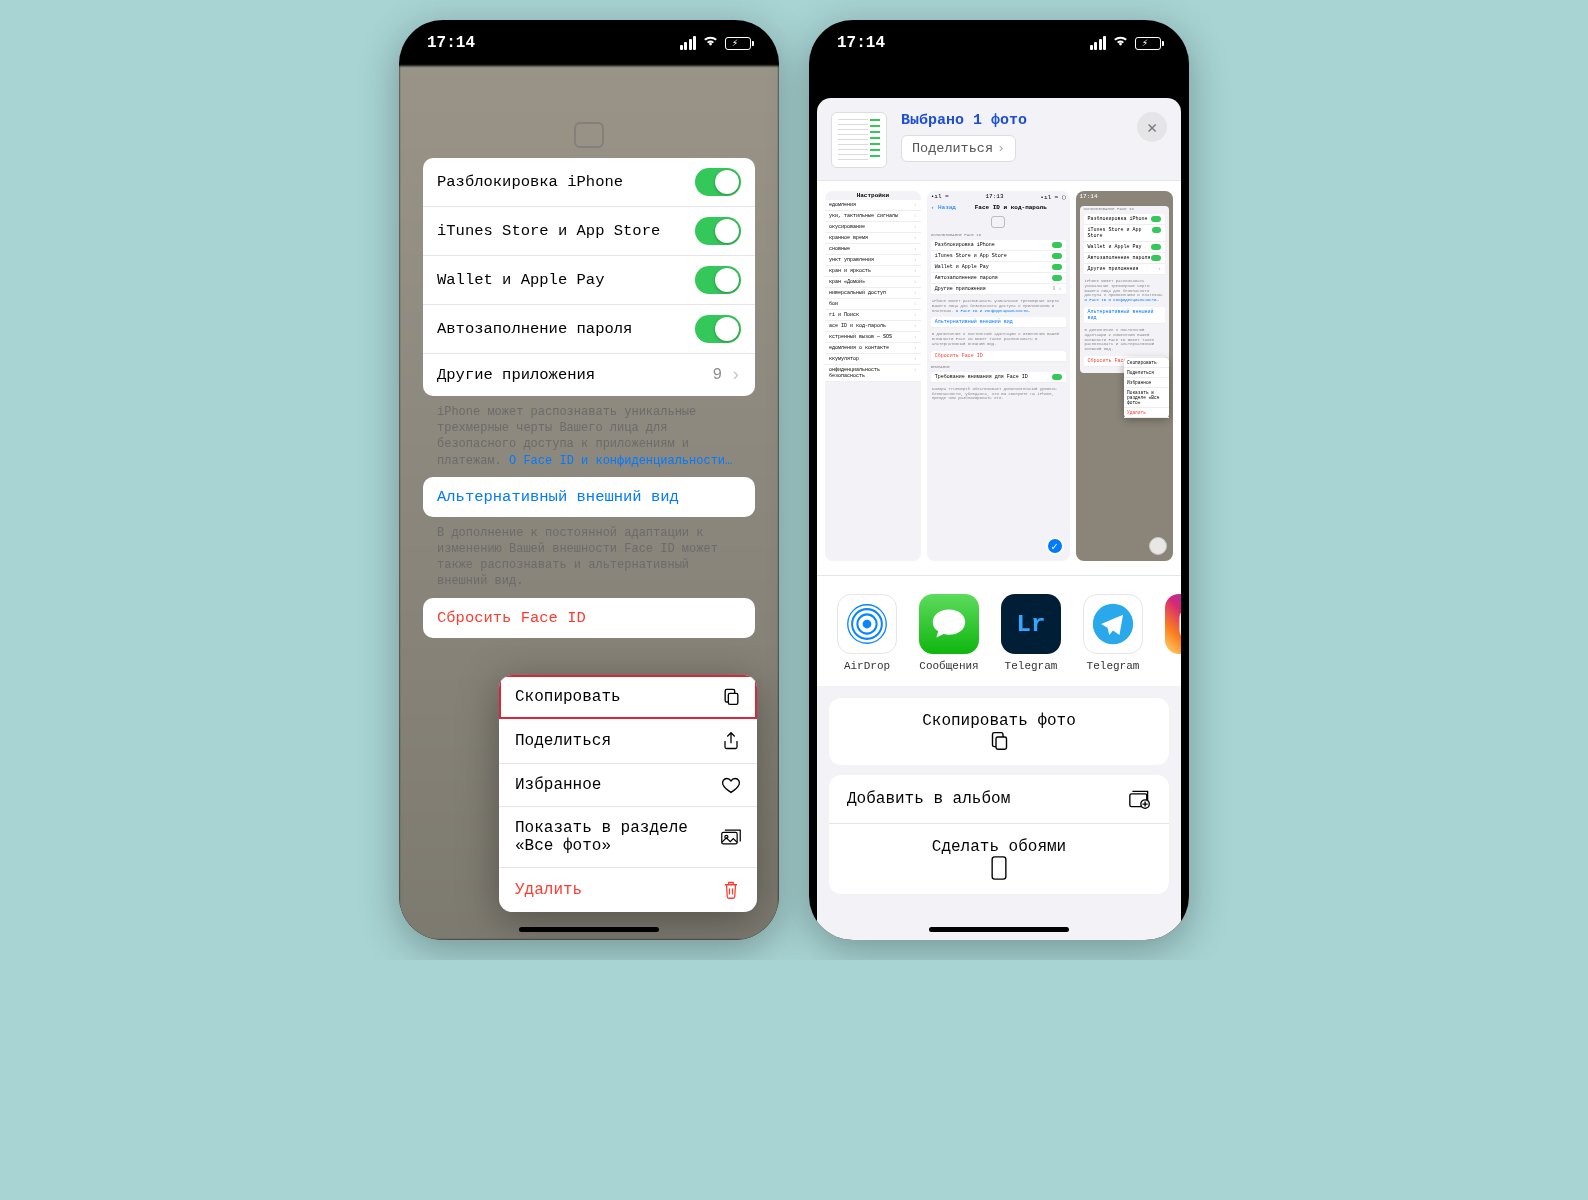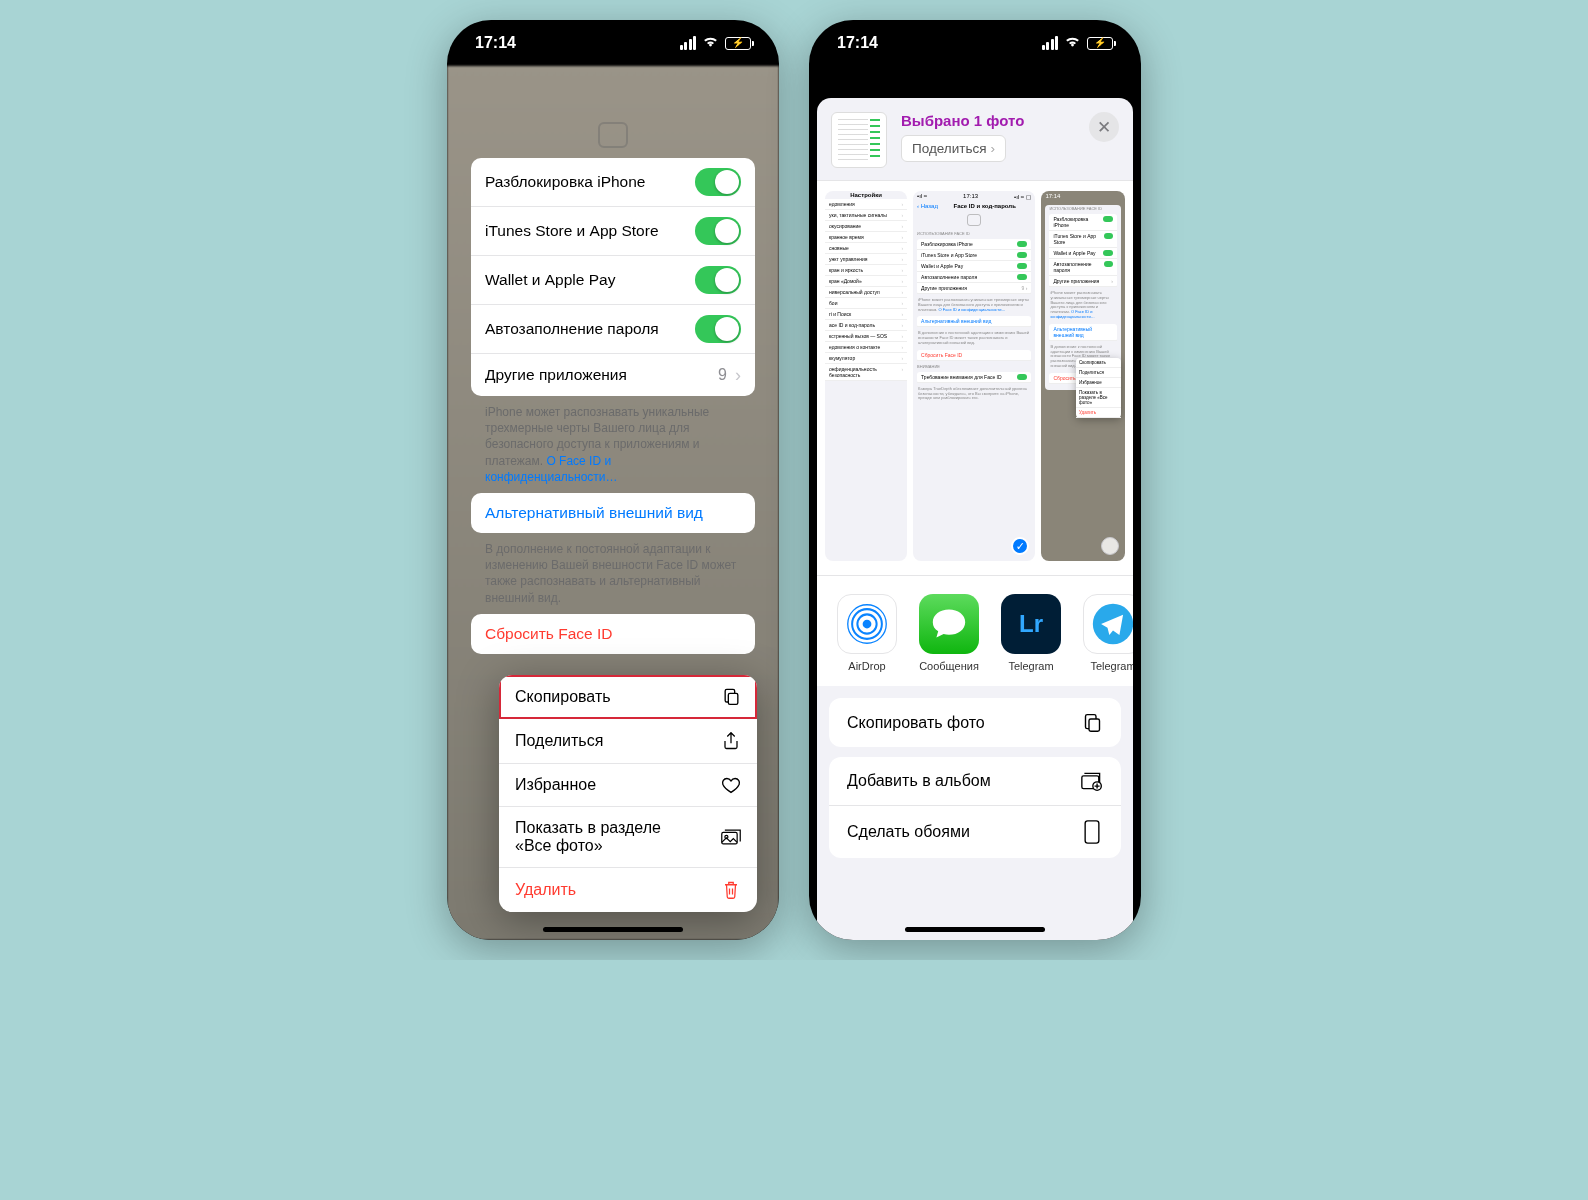--- a/index.html
+++ b/index.html
@@ -5,27 +5,28 @@
   * { box-sizing: border-box; margin: 0; padding: 0; }
   body {
     background: #a8d4d4;
     font-family: -apple-system, BlinkMacSystemFont, "Segoe UI", Helvetica, Arial, sans-serif;
     padding: 20px;
     display: flex;
     gap: 30px;
     justify-content: center;
   }
   .phone {
-    width: 332px;
+    width: 380px;
     height: 920px;
     background: #000;
     border-radius: 44px;
     overflow: hidden;
     position: relative;
     box-shadow: 0 10px 40px rgba(0,0,0,0.3);
+    font-family: Liberation Mono, monospace;
   }
   .status-bar {
     height: 46px;
     display: flex;
     align-items: center;
     justify-content: space-between;
     padding: 0 28px;
     color: #fff;
     font-weight: 600;
     font-size: 16px;
@@ -122,21 +123,21 @@
   .share-thumb::before {
     content:""; position:absolute; left:6px; right:18px; top:6px; bottom:6px;
     background: repeating-linear-gradient(#888 0 1px, transparent 1px 5px);
     opacity:0.3;
   }
   .share-thumb::after {
     content:""; position:absolute; right:6px; top:6px; bottom:6px; width:10px;
     background: repeating-linear-gradient(#34c759 0 2px, transparent 2px 6px);
   }
   .share-title-col { flex:1; }
-  .share-title { font-size:15px; font-weight:600; color:#a21caf; margin-bottom:6px; }
+  .share-title { font-size:15px; font-weight:600; color:#1d4ed8; margin-bottom:6px; }
   .options-btn {
     display:inline-flex; align-items:center; gap:4px;
     background:#fff; border:0.5px solid #ddd; border-radius:6px;
     padding: 5px 10px; font-size:13.5px; color:#555;
   }
   .close-btn {
     width:30px; height:30px; border-radius:50%;
     background:#e5e5e7; color:#7a7a7e;
     display:flex; align-items:center; justify-content:center;
     font-size:17px; flex-shrink:0;
@@ -185,21 +186,21 @@
   .app-icon { width:60px; height:60px; border-radius:14px; display:flex; align-items:center; justify-content:center; }
   .app-label { font-size:11px; color:#333; text-align:center; }
 
   .action-list { padding: 12px 12px; display:flex; flex-direction:column; gap:10px; }
   .action-group { background:#fff; border-radius:12px; overflow:hidden; }
   .action-row {
     display:flex; align-items:center; justify-content:space-between;
     padding: 14px 18px; border-bottom: 0.5px solid #e5e5e7;
     font-size:16px; color:#000;
   }
-  .action-row:last-child { border-bottom:none; }
+  .action-row:last-child { border-bottom:none;flex-direction:column; }
   .action-icon { width:22px; display:flex; justify-content:center; }
 
   
   .airdrop-icon { background:#fff; border:0.5px solid #e5e5e7; }
   .messages-icon { background:linear-gradient(180deg,#5ddb5d,#0fb60f); }
   .lightroom-icon { background:#001e36; color:#31a8ff; font-weight:700; font-size:24px; }
   .telegram-icon { background:#fff; border:0.5px solid #e5e5e7; }
   .instagram-icon { background:linear-gradient(45deg,#feda75,#fa7e1e,#d62976,#962fbf,#4f5bd5); }
 
   .preview-left { width:110px; height:370px; }

